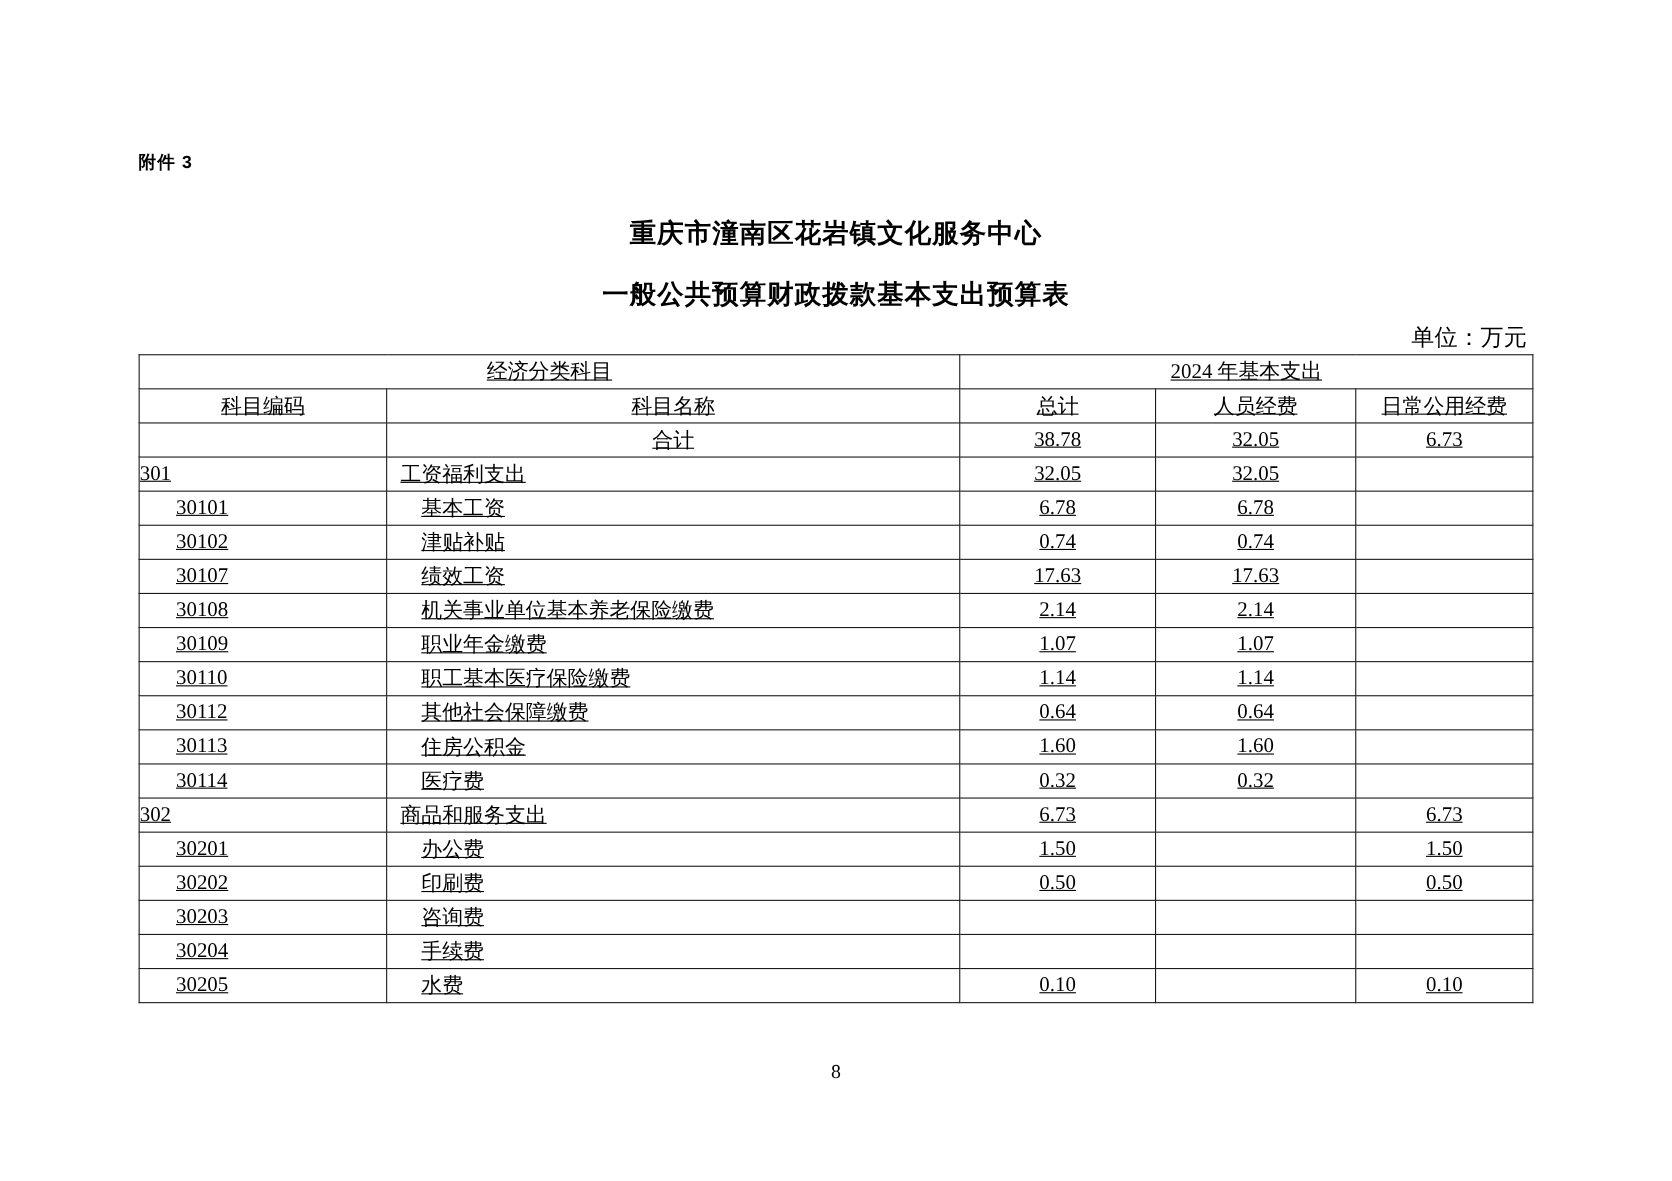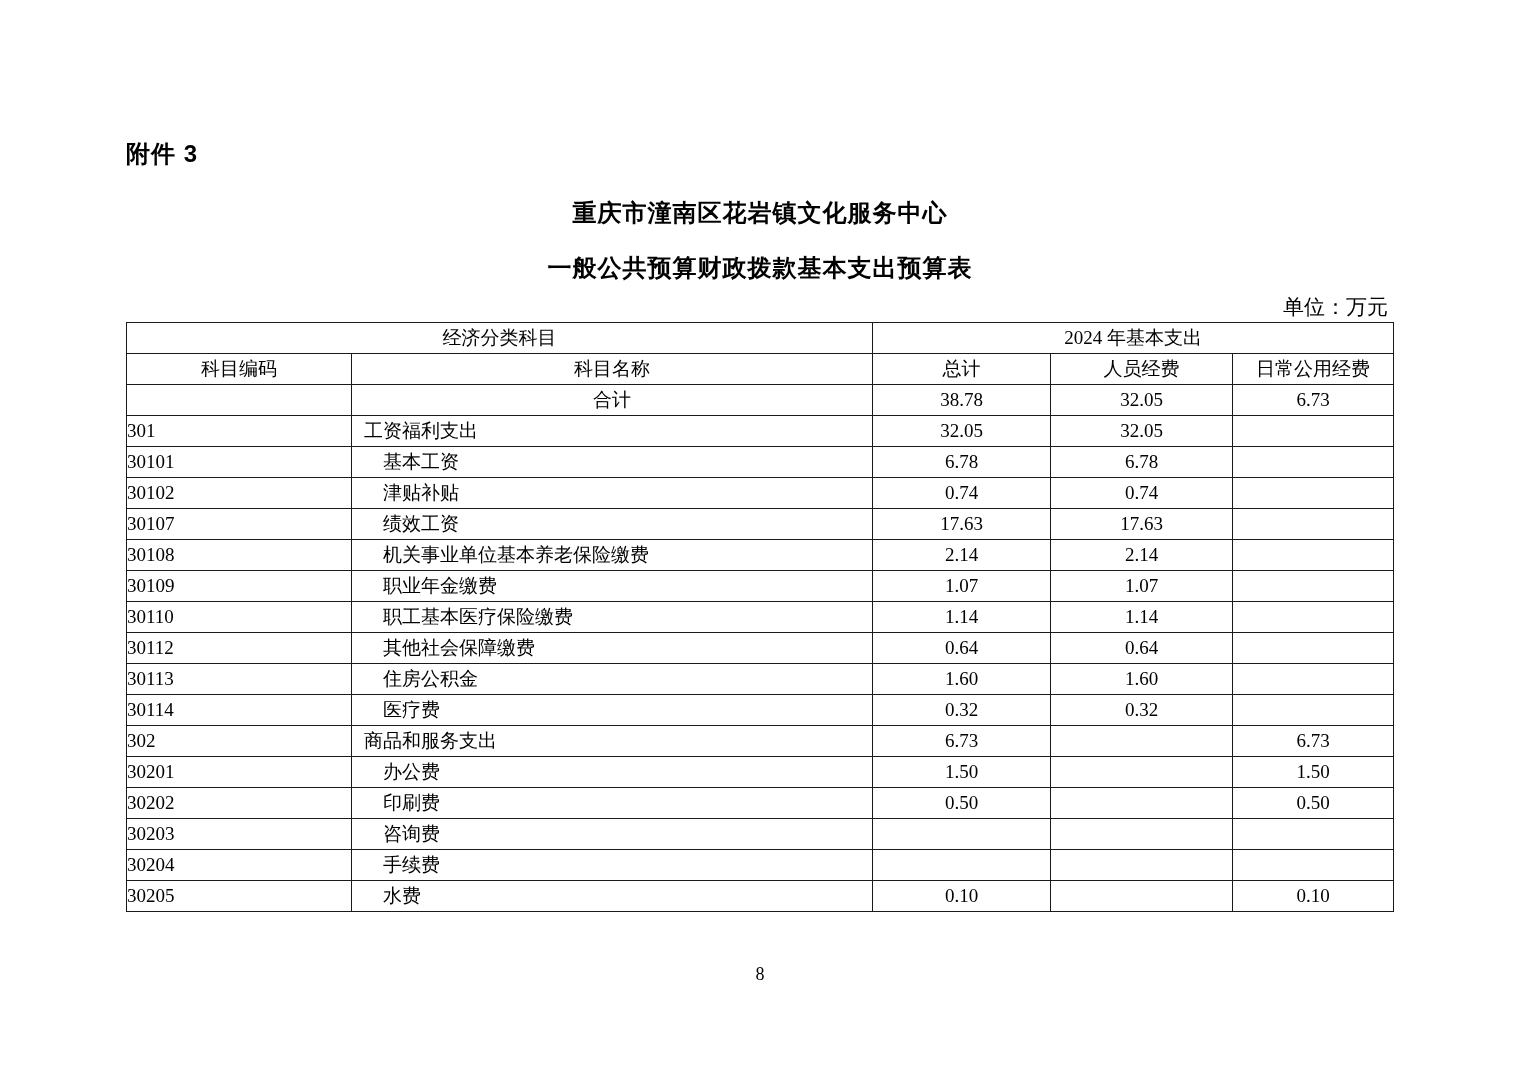--- a/index.html
+++ b/index.html
@@ -14,21 +14,21 @@
     font-family: "Liberation Serif", "DejaVu Serif", serif;
     color: #000000;
     overflow: hidden;
   }
   .attachment-label {
     position: absolute;
     left: 126px;
     top: 138px;
     font-family: "Liberation Sans", "DejaVu Sans", sans-serif;
     font-weight: 700;
-    font-size: 24px;
+    font-size: 16px;
     letter-spacing: 1px;
   }
   .doc-title {
     position: absolute;
     left: 0;
     width: 1520px;
     text-align: center;
     font-weight: 700;
     font-size: 24px;
     line-height: 44px;
@@ -43,40 +43,41 @@
     font-size: 21px;
   }
   table.budget {
     position: absolute;
     left: 126px;
     top: 322px;
     width: 1267px;
     border-collapse: collapse;
     table-layout: fixed;
     font-size: 19px;
+    text-decoration: underline;
   }
   table.budget th, table.budget td {
     border: 1.5px solid #1a1a1a;
     height: 30px;
     padding: 0;
     font-weight: 400;
     text-align: center;
     vertical-align: middle;
     white-space: nowrap;
     overflow: hidden;
   }
   col.c-code { width: 225px; }
   col.c-name { width: 521px; }
   col.c-total { width: 178px; }
   col.c-personnel { width: 182px; }
   col.c-daily { width: 161px; }
   tr.lv-total td.name { text-align: center; }
   tr.lv-1 td.code { text-align: left; }
   tr.lv-1 td.name { text-align: left; padding-left: 12px; }
-  tr.lv-2 td.code { text-align: left; }
+  tr.lv-2 td.code { text-align: left; padding-left: 33px; }
   tr.lv-2 td.name { text-align: left; padding-left: 31px; }
   .page-number {
     position: absolute;
     left: 0;
     width: 1520px;
     top: 964px;
     text-align: center;
     font-size: 18px;
   }
 </style>

